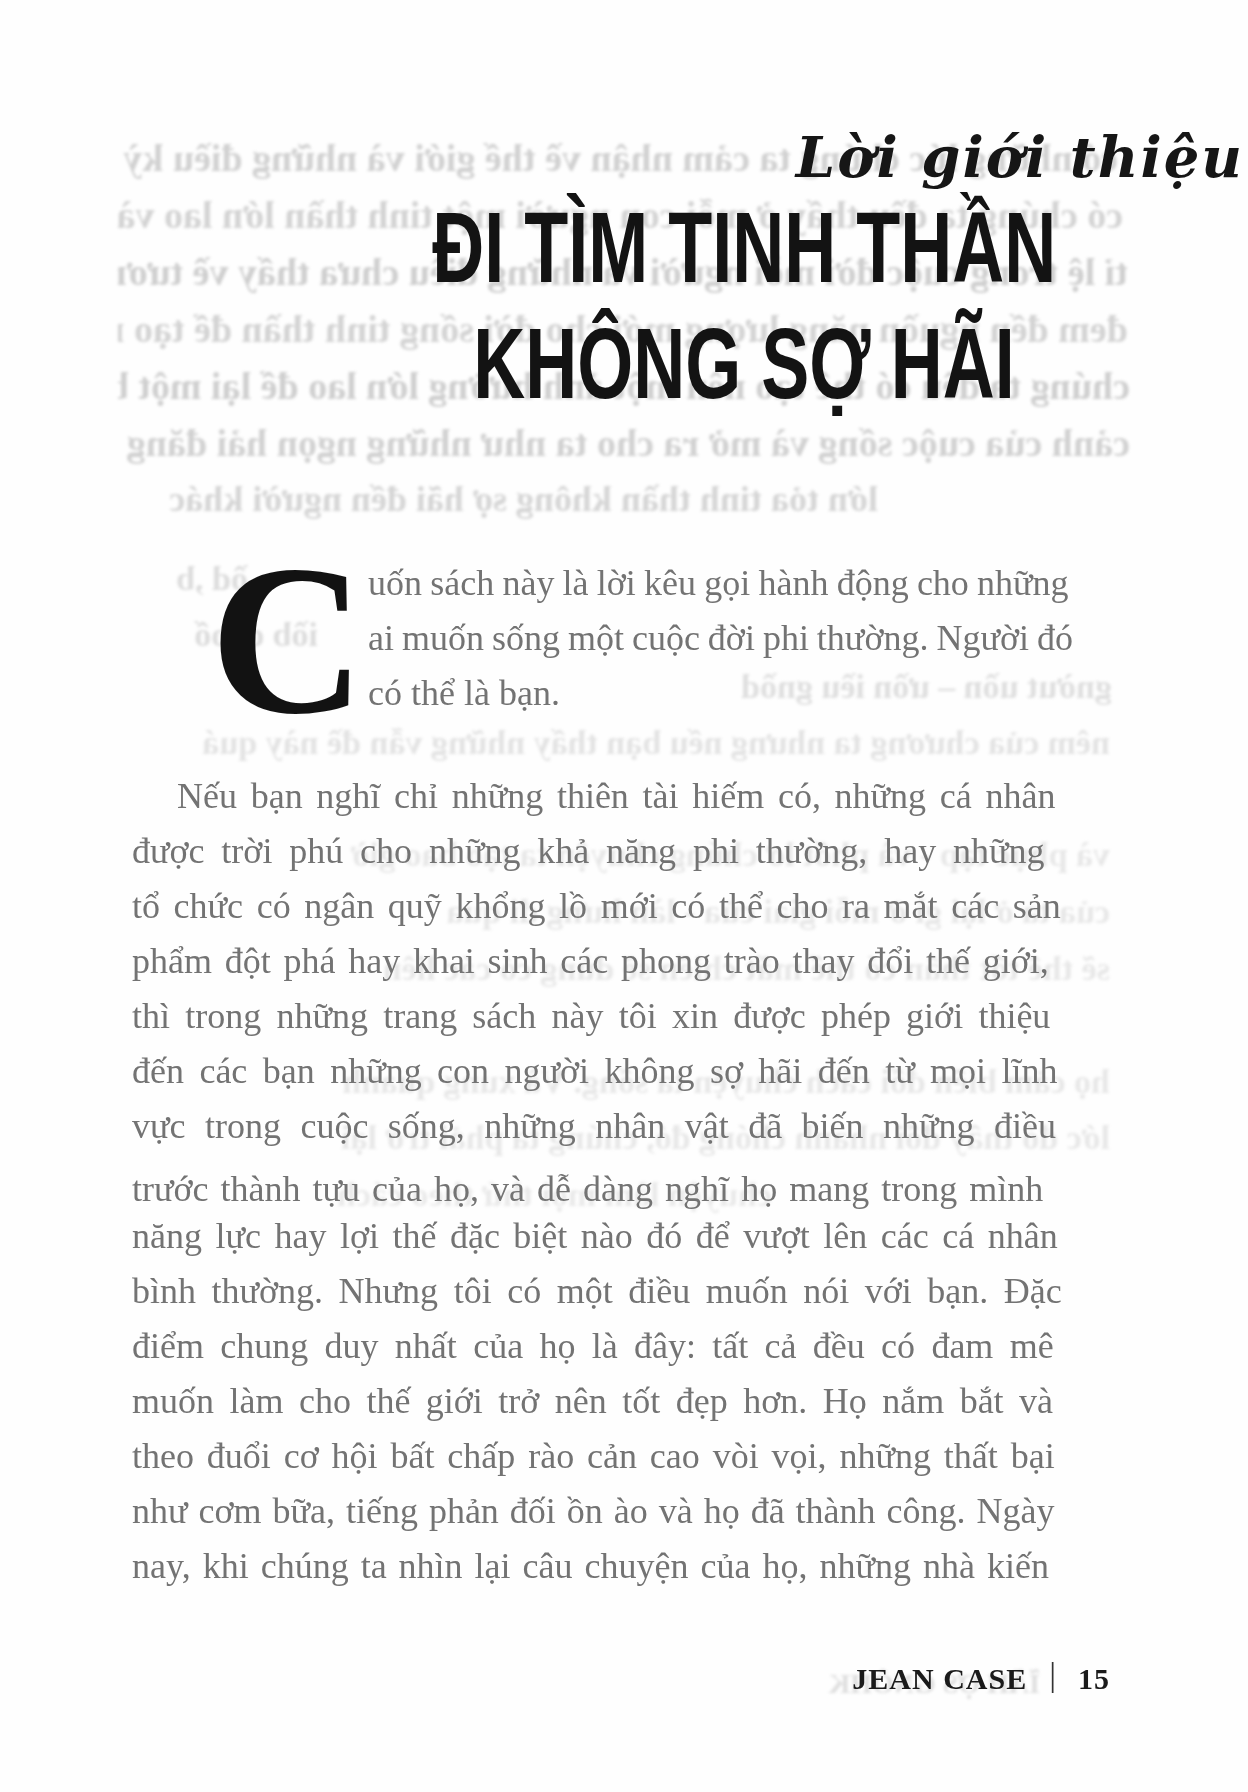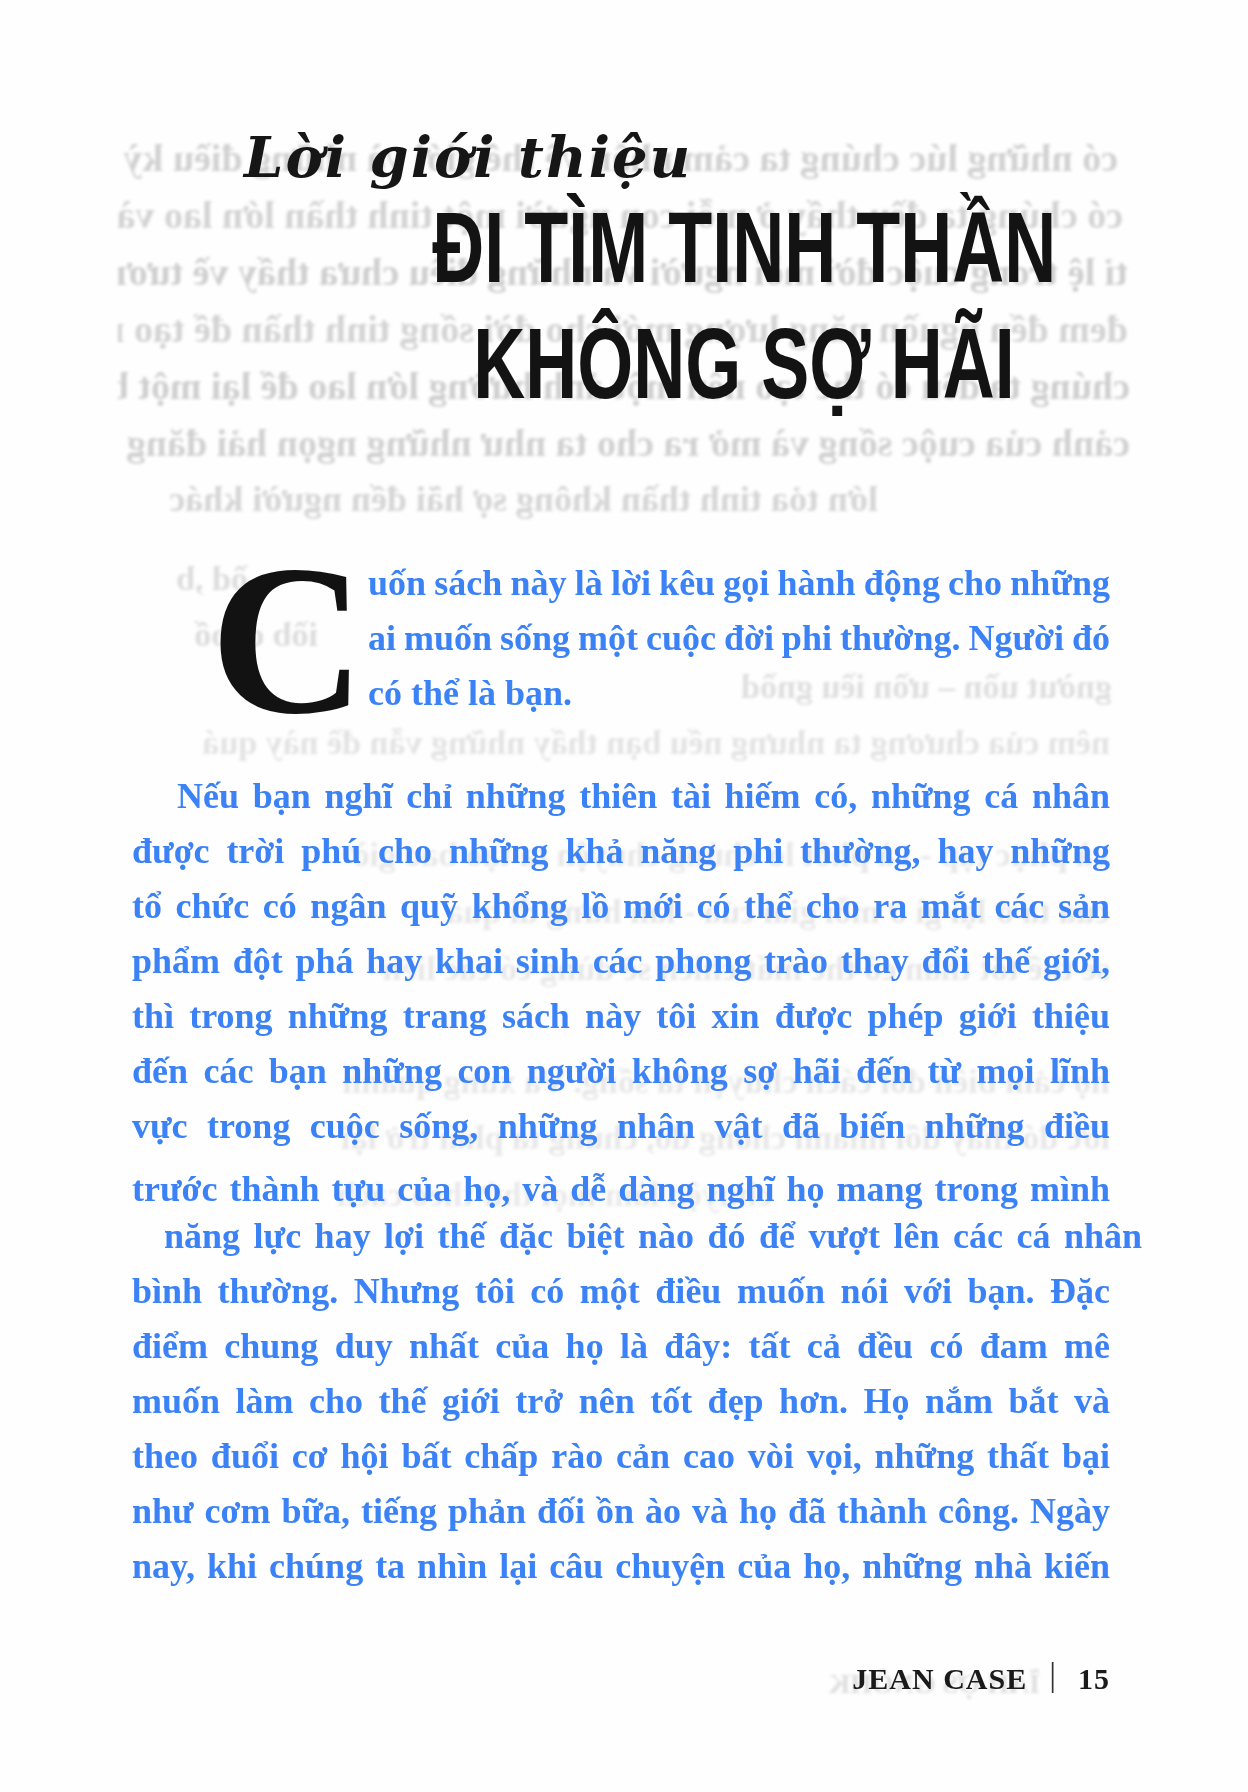--- a/index.html
+++ b/index.html
@@ -22,21 +22,21 @@
     transform-origin:center;
     filter:blur(1.4px);
     font-weight:700;
     color:#8d8d8d;
     font-family:"Liberation Serif", serif;
   }
   
   .kicker{
     position:absolute;
     left:244px;top:122px;width:1000px;
-    text-align:left;
+    text-align:right;
     font-family:"DejaVu Serif", serif;
     font-style:italic;
     font-weight:700;
     font-size:56px;
     line-height:70px;
     letter-spacing:2px;
     color:#161616;
   }
   .title{
     position:absolute;
@@ -61,23 +61,23 @@
     left:210px;top:556px;
     font-size:215px;
     line-height:168px;
     font-weight:700;
     font-family:"Liberation Serif", serif;
     color:#121212;
   }
   .para{
     position:absolute;
     font-size:36px;
-    font-weight:700;
+    font-weight:400;
     line-height:55px;
-    color:#3b82f6;
+    color:#737373;
   }
   .para1{left:368px;top:556px;width:742px;}
   .para2{left:132px;top:769px;width:978px;}
   .pline{
     display:block;
     white-space:nowrap;
     height:55px;
     overflow:visible;
   }
   .pline > span{display:inline-block;white-space:nowrap;}
@@ -137,21 +137,21 @@
 
   <div class="para para2" id="para2">
       <div class="pline" style="padding-left: 45px;"><span style="word-spacing: 4.6875px;">Nếu bạn nghĩ chỉ những thiên tài hiếm có, những cá nhân</span></div>
       <div class="pline"><span style="word-spacing: 7.84375px;">được trời phú cho những khả năng phi thường, hay những</span></div>
       <div class="pline"><span style="word-spacing: 4.60379px;">tổ chức có ngân quỹ khổng lồ mới có thể cho ra mắt các sản</span></div>
       <div class="pline"><span style="word-spacing: 3.73698px;">phẩm đột phá hay khai sinh các phong trào thay đổi thế giới,</span></div>
       <div class="pline"><span style="word-spacing: 6.21875px;">thì trong những trang sách này tôi xin được phép giới thiệu</span></div>
       <div class="pline"><span style="word-spacing: 6.42188px; text-align: center;">đến các bạn những con người không sợ hãi đến từ mọi lĩnh</span></div>
       <div class="pline"><span style="word-spacing: 10.4609px;">vực trong cuộc sống, những nhân vật đã biến những điều</span></div>
       <div class="pline"><span style="word-spacing: 3.02734px; margin-top: 8px;">trước thành tựu của họ, và dễ dàng nghĩ họ mang trong mình</span></div>
-      <div class="pline"><span style="word-spacing: 4.48996px; margin-left: 32px;">năng lực hay lợi thế đặc biệt nào đó để vượt lên các cá nhân</span></div>
+      <div class="pline"><span style="word-spacing: 4.48996px;">năng lực hay lợi thế đặc biệt nào đó để vượt lên các cá nhân</span></div>
       <div class="pline"><span style="word-spacing: 6.52131px;">bình thường. Nhưng tôi có một điều muốn nói với bạn. Đặc</span></div>
       <div class="pline"><span style="word-spacing: 7.30168px;">điểm chung duy nhất của họ là đây: tất cả đều có đam mê</span></div>
       <div class="pline"><span style="word-spacing: 6.47115px;">muốn làm cho thế giới trở nên tốt đẹp hơn. Họ nắm bắt và</span></div>
       <div class="pline"><span style="word-spacing: 3.8726px;">theo đuổi cơ hội bất chấp rào cản cao vòi vọi, những thất bại</span></div>
       <div class="pline"><span style="word-spacing: 1.97115px;">như cơm bữa, tiếng phản đối ồn ào và họ đã thành công. Ngày</span></div>
       <div class="pline"><span style="word-spacing: 3.0026px;">nay, khi chúng ta nhìn lại câu chuyện của họ, những nhà kiến</span></div>
     </div>
 
   <div class="footer">
     <span class="author">JEAN CASE</span>

